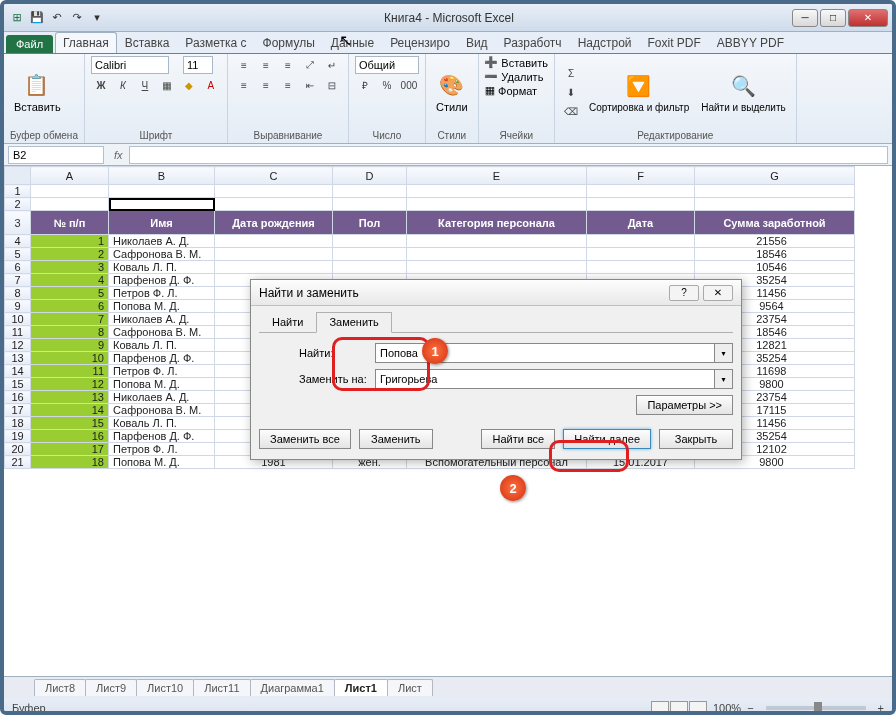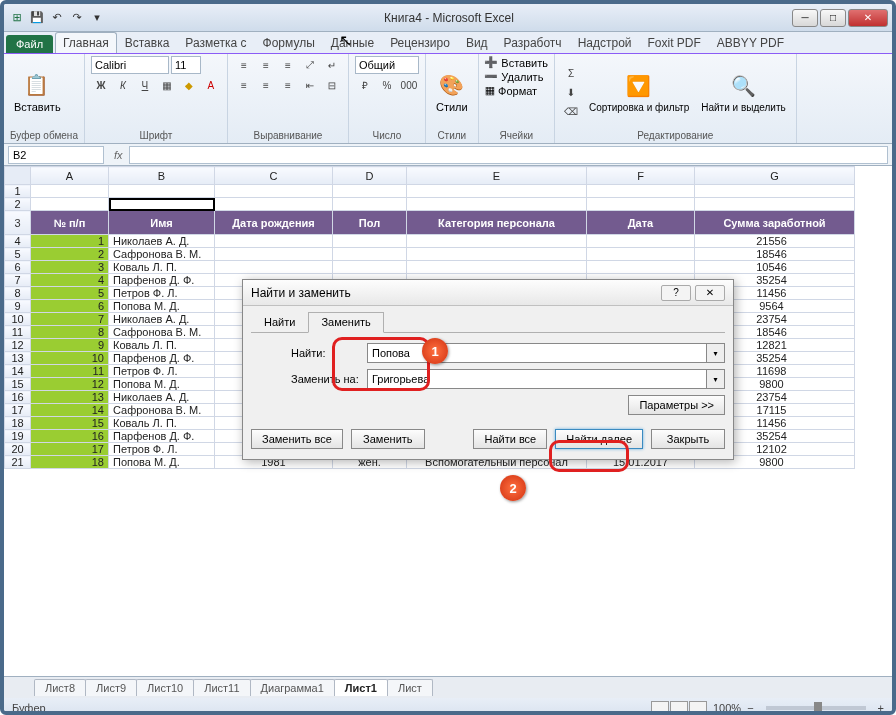--- a/index.html
+++ b/index.html
@@ -37,21 +37,21 @@
 .cA { width: 78px; } .cB { width: 106px; } .cC { width: 118px; } .cD { width: 74px; } .cE { width: 180px; } .cF { width: 108px; } .cG { width: 160px; }
 .data-hdr td { background: #735b8f; color: #fff; font-weight: bold; height: 24px; }
 .green-cell { background: #9acd32; text-align: right !important; padding-right: 4px; }
 .name-cell { text-align: left !important; padding-left: 4px; }
 .num-cell { text-align: center; padding-right: 6px; }
 .sel-cell { outline: 2px solid #000; outline-offset: -2px; }
 .sheet-tabs { height: 22px; background: #e8ecf2; display: flex; align-items: center; border-top: 1px solid #a0b0c0; padding-left: 30px; gap: 0; }
 .stab { padding: 2px 10px; font-size: 11px; background: #f4f6f9; border: 1px solid #b0b8c4; border-bottom: none; border-radius: 2px 2px 0 0; color: #555; cursor: pointer; margin-right: -1px; }
 .stab.active { background: #fff; font-weight: bold; color: #222; }
 .status-bar { height: 20px; background: linear-gradient(#e8eef7,#d8e2ee); display: flex; align-items: center; padding: 0 8px; font-size: 11px; color: #444; justify-content: space-between; }
-.dialog { position: absolute; left: 238px; top: 275px; width: 492px; background: #f0f0f0; border: 1px solid #888; box-shadow: 2px 2px 10px rgba(0,0,0,0.3); }
+.dialog { position: absolute; left: 246px; top: 275px; width: 492px; background: #f0f0f0; border: 1px solid #888; box-shadow: 2px 2px 10px rgba(0,0,0,0.3); }
 .dlg-title { height: 26px; background: linear-gradient(#fdfdfd,#e8e8e8); display: flex; align-items: center; padding: 0 8px; font-size: 12px; justify-content: space-between; border-bottom: 1px solid #c0c0c0; }
 .dlg-close-grp { display: flex; gap: 4px; }
 .dlg-x { width: 30px; height: 16px; border: 1px solid #aaa; border-radius: 2px; background: #f4f4f4; display: flex; align-items: center; justify-content: center; font-size: 10px; cursor: pointer;}
 .dlg-body { padding: 6px 8px 10px; }
 .dlg-tabs { display: flex; border-bottom: 1px solid #b0b0b0; margin-bottom: 10px; }
 .dlg-tab { padding: 3px 12px; font-size: 11px; border: 1px solid transparent; cursor: pointer; }
 .dlg-tab.active { background: #f0f0f0; border: 1px solid #b0b0b0; border-bottom: 1px solid #f0f0f0; margin-bottom: -1px; }
 .dlg-row { display: flex; align-items: center; margin-bottom: 6px; }
 .dlg-lbl { width: 76px; font-size: 11px; margin-left: 40px; }
 .dlg-input { flex: 1; border: 1px solid #888; background: #fff; height: 20px; font-size: 11px; padding: 0 4px; }
@@ -106,21 +106,21 @@
     <div class="rgroup-content">
       <div class="big-btn">
         <div class="ico">📋</div>
         <span>Вставить</span>
       </div>
     </div>
     <div class="rgroup-label">Буфер обмена</div>
   </div>
   <div class="rgroup">
     <div class="rgroup-content" style="flex-direction:column;align-items:flex-start;gap:2px">
-      <div style="display:flex;gap:2px">
+      <div style="display:flex;gap:14px">
         <input class="combo" style="width: 78px;" value="Calibri">
         <input class="combo" style="width: 30px;" value="11">
       </div>
       <div class="small-row">
         <div class="sm">
             <b>Ж</b>
           </div>
         <div class="sm">
             <i>К</i>
           </div>

